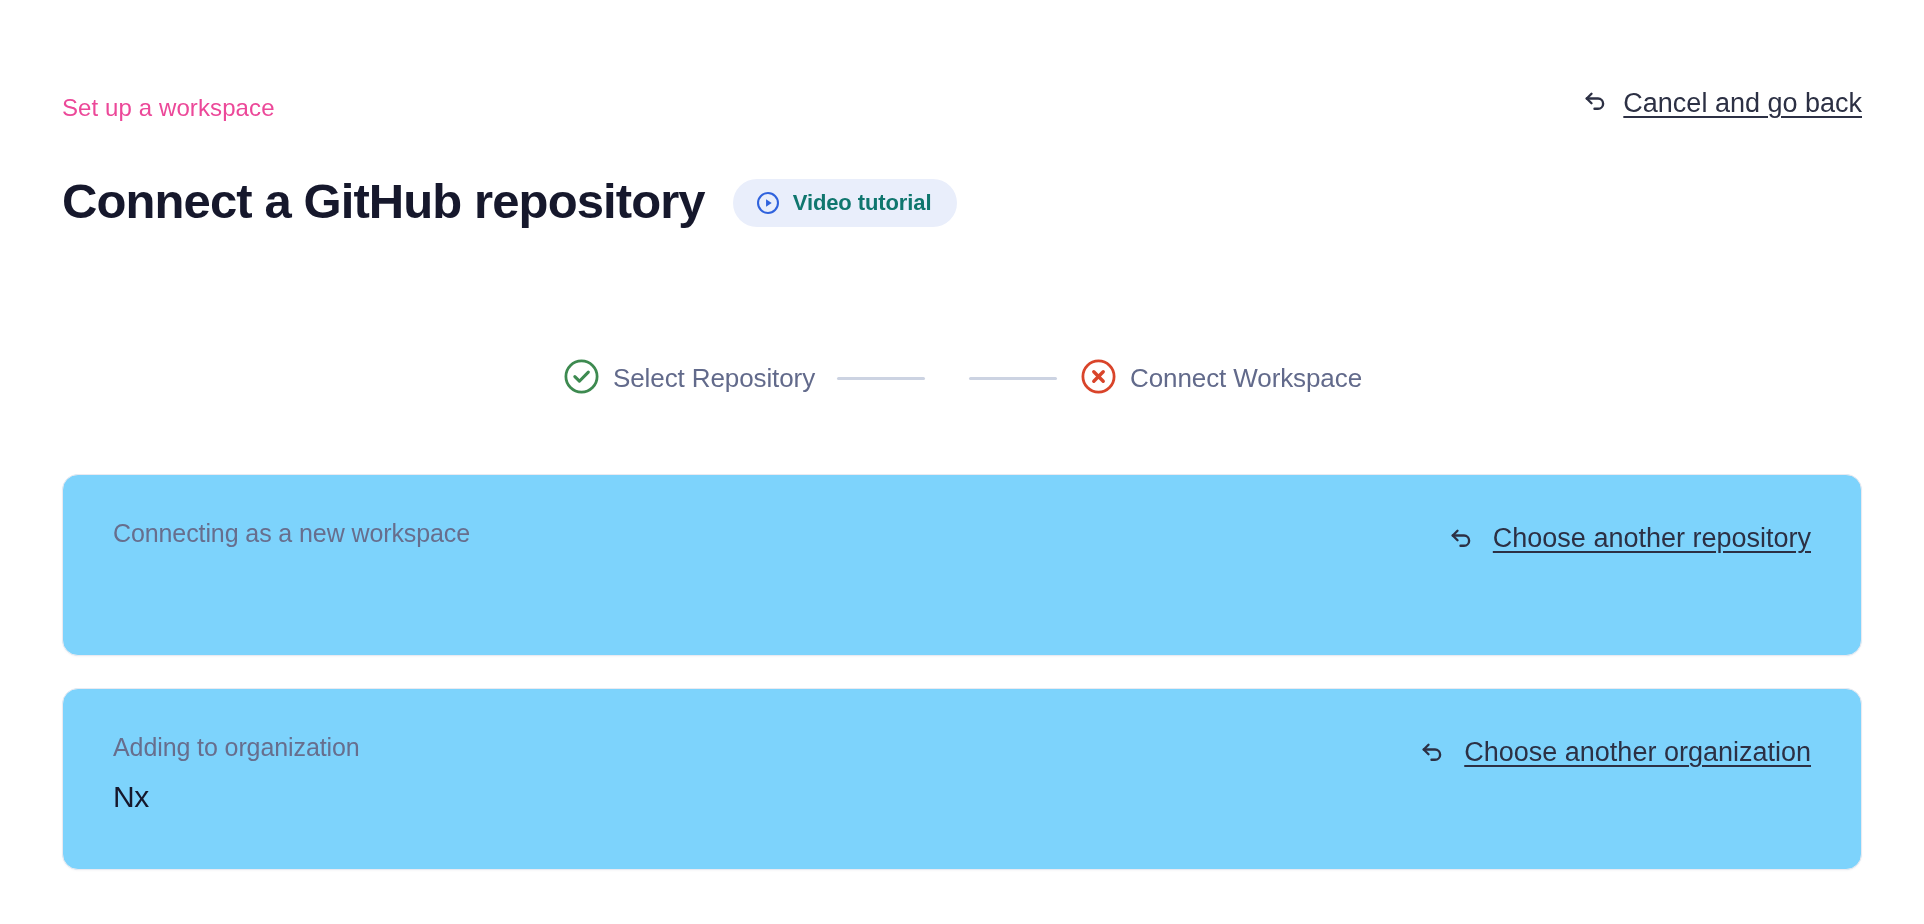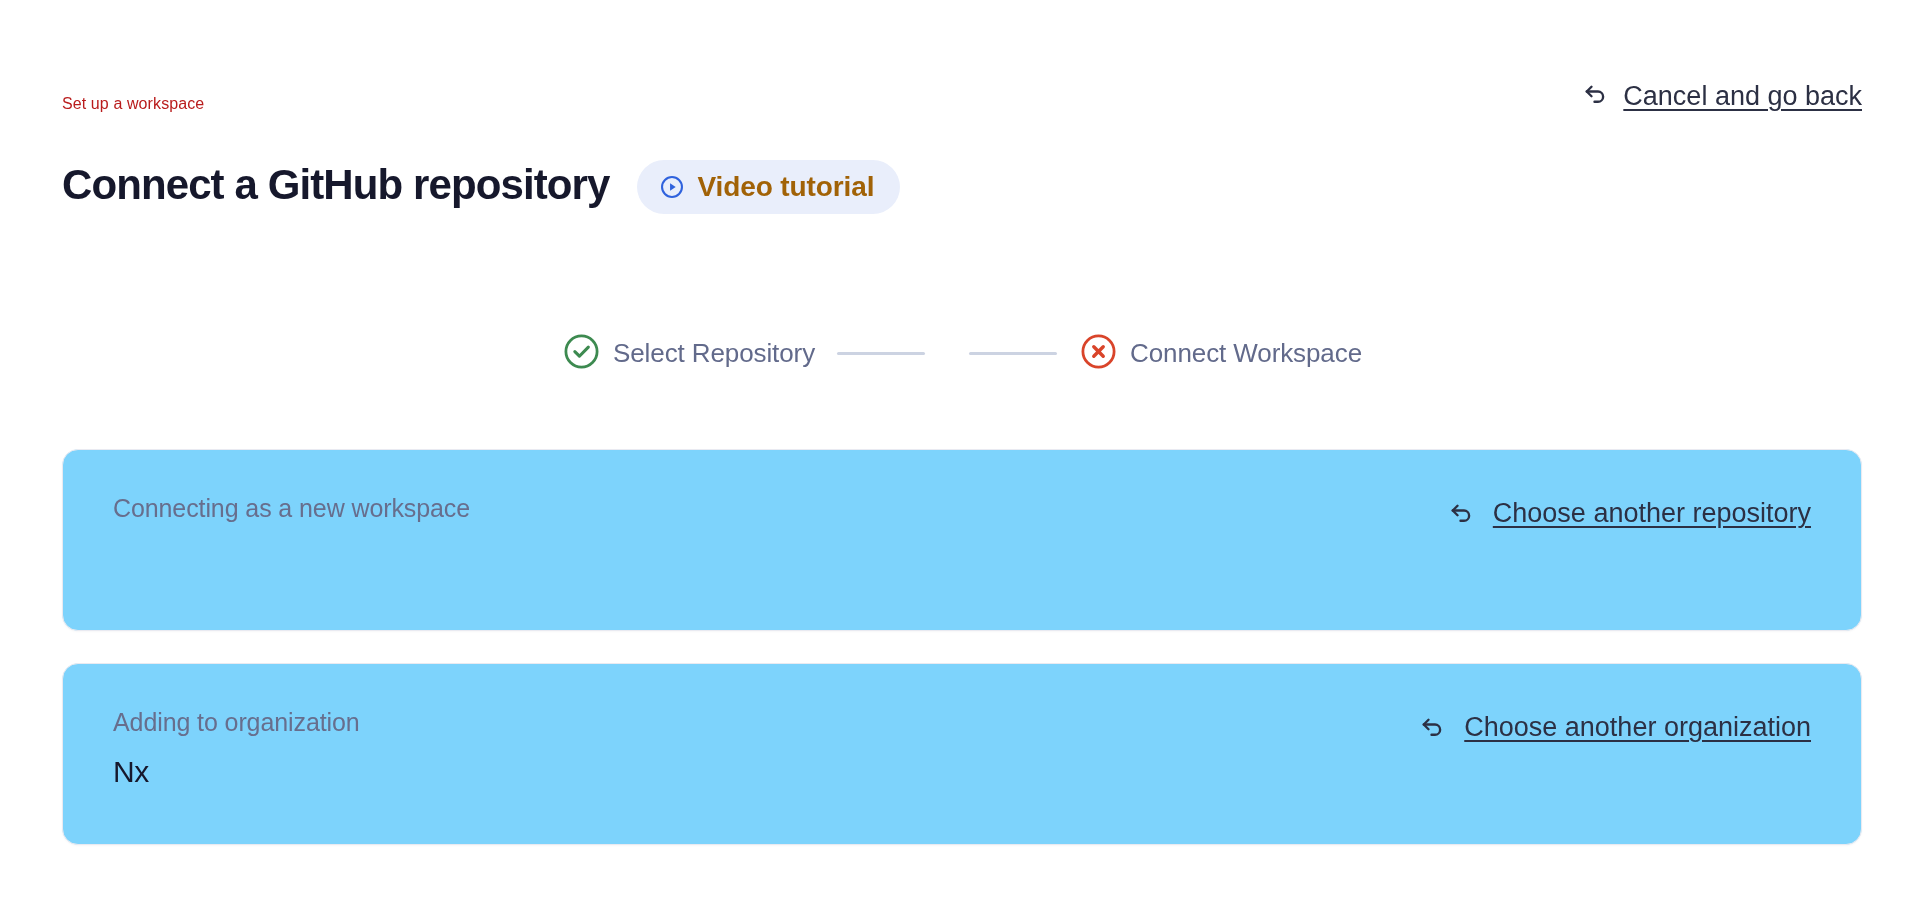--- a/index.html
+++ b/index.html
@@ -22,64 +22,64 @@
     box-sizing: border-box;
     padding: 0 62px;
   }
 
   
   .header {
     position: relative;
     padding-top: 96px;
   }
   .eyebrow {
-    font-size: 16px;
-    color: #b91c1c;
+    font-size: 24px;
+    color: #ec4899;
     letter-spacing: 0.1px;
     line-height: 1;
   }
   .title-row {
     display: flex;
     align-items: center;
     gap: 28px;
     margin-top: 22px;
   }
   .page-title {
-    font-size: 42px;
+    font-size: 49px;
     font-weight: bold;
     color: #16182c;
     letter-spacing: -0.9px;
     line-height: 1.08;
     white-space: nowrap;
   }
 
   .video-badge {
     display: inline-flex;
     align-items: center;
     gap: 12px;
     background: #e9eefb;
     border-radius: 999px;
     padding: 11px 26px 11px 22px;
     cursor: pointer;
     border: none;
     margin-top: 4px;
   }
   .video-badge .label {
-    font-size: 28px;
+    font-size: 22px;
     font-weight: bold;
-    color: #a16207;
+    color: #0f766e;
     letter-spacing: -0.1px;
     white-space: nowrap;
   }
   .video-badge svg { display: block; }
 
   
   .cancel-link {
     position: absolute;
-    top: 79px;
+    top: 86px;
     right: 0;
     display: inline-flex;
     align-items: center;
     gap: 13px;
     cursor: pointer;
     text-decoration: none;
   }
   .cancel-link .link-text {
     font-size: 27px;
     color: #2c3044;

